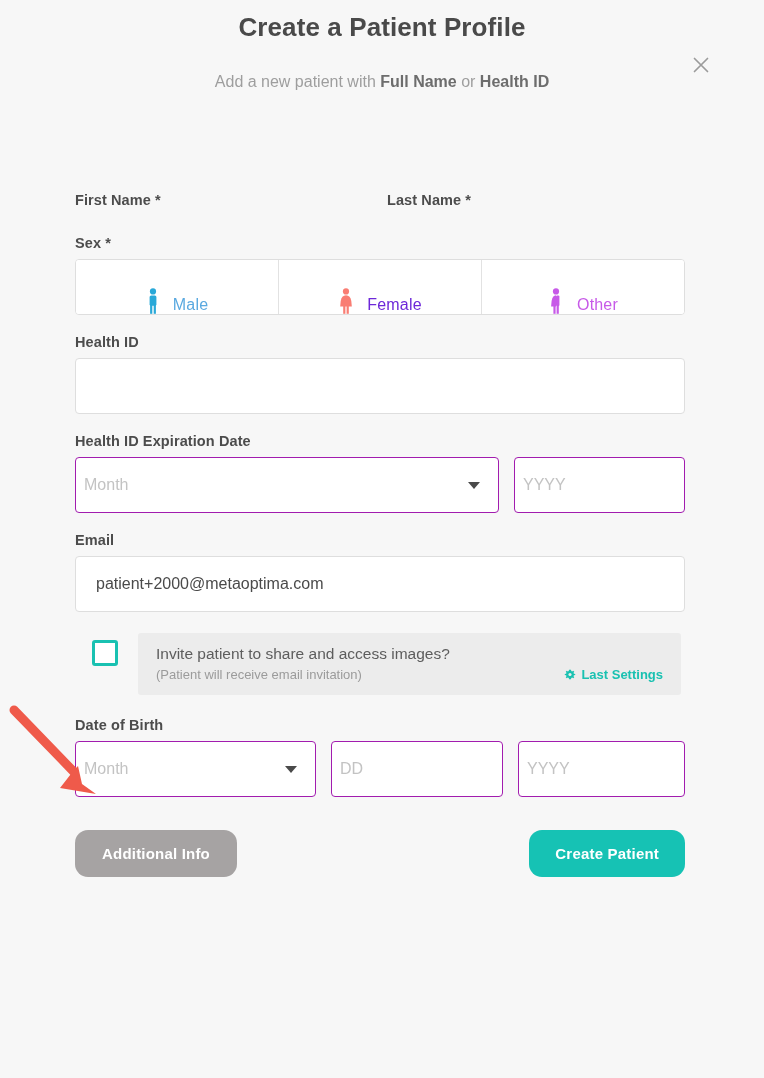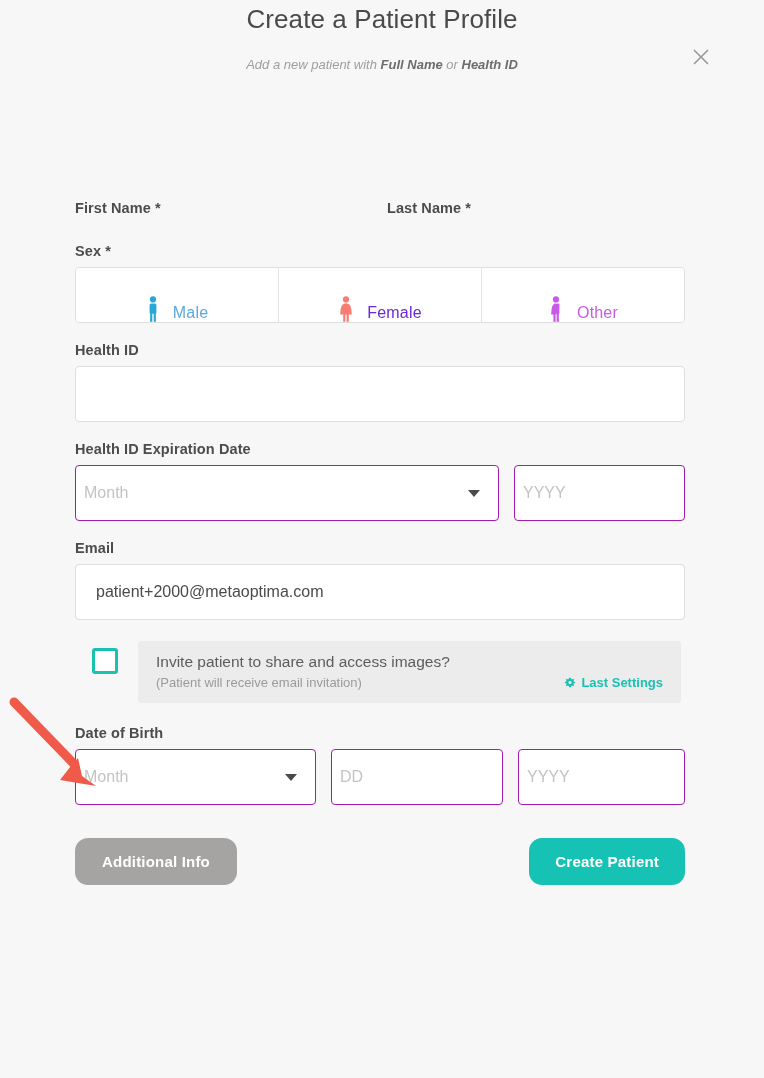--- a/index.html
+++ b/index.html
@@ -32,46 +32,45 @@
     height: 26px;
     cursor: pointer;
     color: #9b9b9b;
     display: flex;
     align-items: center;
     justify-content: center;
   }
   .close-btn svg { display: block; }
 
   .title {
-    margin: 4px;
+    margin: 12px;
     text-align: center;
     font-size: 26px;
-    font-weight: 400;
+    font-weight: 700;
     color: #4a4a4a;
     letter-spacing: .1px;
   }
   .subtitle {
     margin: 0;
     padding-top: 18px;
     text-align: center;
-    font-size: 13px;
+    font-size: 16px;
     color: #9e9e9e;
     font-weight: 400;
-    font-style: italic;
   }
   .subtitle b {
     color: #6d6d6d;
     font-weight: 700;
   }
 
   
   .form {
     position: absolute;
     left: 75px;
-    top: 196px;
+    top: 180px;
     width: 610px;
   }
 
   .field-label {
     font-size: 14.5px;
     font-weight: 700;
     color: #4c4c4c;
     margin-bottom: 8px;
     letter-spacing: .1px;
   }

